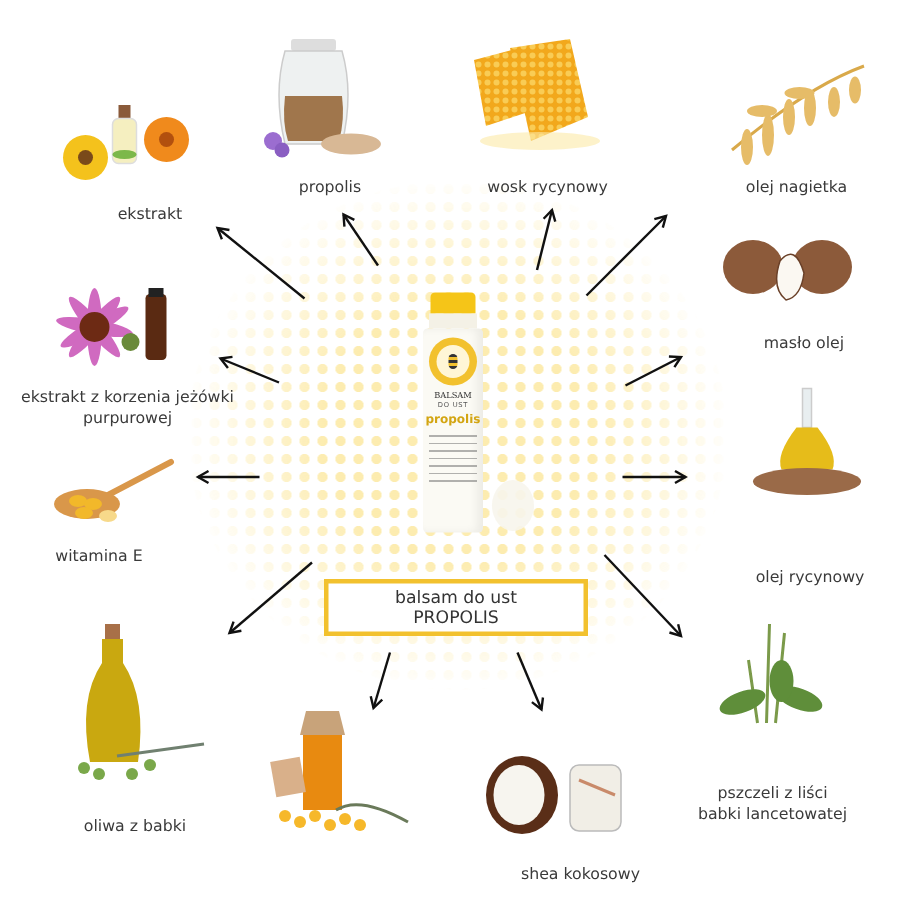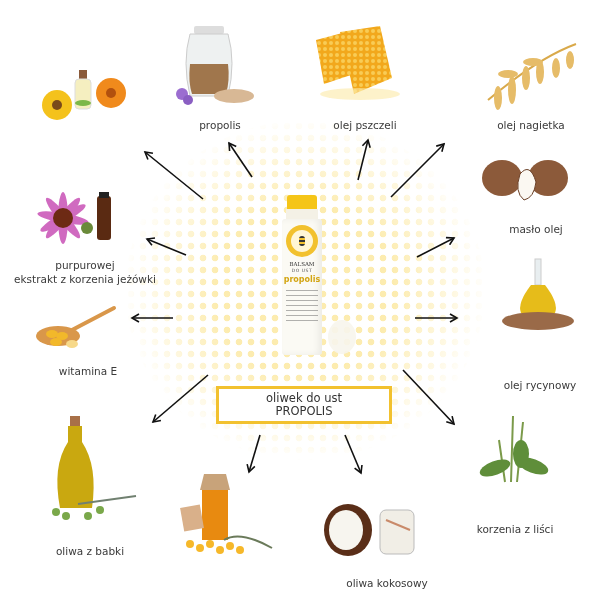--- a/index.html
+++ b/index.html
@@ -77,21 +77,21 @@
         </div>
     </div>
     <div class="txt1">BALSAM</div>
     <div class="txt2">DO UST</div>
     <div class="txt3">propolis</div>
     <div class="lines"></div>
   </div>
   <div class="balm-cap"></div>
 
   <div class="title-box">
-    <span>oliwek do ust</span>
+    <span>balsam do ust</span>
     <span>PROPOLIS</span>
   </div>
 
   <svg class="ing" style="left:35px;top:65px" width="100" height="60">
     <rect x="44" y="5" width="8" height="9" fill="#8a5a3a"></rect>
     <rect x="40" y="14" width="16" height="30" rx="4" fill="#f5efc0" stroke="#ddd"></rect>
     <g transform="translate(22,40)">
         <circle r="15" fill="#f4c21c"></circle>
         <circle r="5" fill="#7a4a1a"></circle>
       </g>
@@ -211,30 +211,32 @@
   </svg>
 
   <svg class="ing" style="left:322px;top:500px" width="100" height="60">
     <ellipse cx="26" cy="30" rx="24" ry="26" fill="#5a2e18"></ellipse>
     <ellipse cx="24" cy="30" rx="17" ry="20" fill="#f7f5ef"></ellipse>
     <rect x="58" y="10" width="34" height="44" rx="6" fill="#f1eee6" stroke="#bbb"></rect>
     <path d="M64 20 L88 30" stroke="#c98a6a" stroke-width="2"></path>
   </svg>
 
   <div class="label" style="left:40px;top:136px;width:120px">
+    <div>ekstrakt</div>
   </div>
   <div class="label" style="left:180px;top:118px;width:80px">propolis</div>
-  <div class="label" style="left:320px;top:118px;width:90px">olej pszczeli</div>
+  <div class="label" style="left:320px;top:118px;width:90px">wosk rycynowy</div>
   <div class="label" style="left:486px;top:118px;width:90px">olej nagietka</div>
   <div class="label" style="left:10px;top:258px;width:150px">
+    <div>ekstrakt z korzenia jeżówki</div>
     <div>purpurowej</div>
-    <div>ekstrakt z korzenia jeżówki</div>
   </div>
   <div class="label" style="left:496px;top:222px;width:80px">masło olej</div>
-  <div class="label" style="left:48px;top:364px;width:80px">witamina E</div>
+  <div class="label" style="left:26px;top:364px;width:80px">witamina E</div>
   <div class="label" style="left:495px;top:378px;width:90px">olej rycynowy</div>
   <div class="label" style="left:40px;top:544px;width:100px">oliwa z babki</div>
   <div class="label" style="left:460px;top:522px;width:110px">
-    <div>korzenia z liści</div>
-  </div>
-  <div class="label" style="left:342px;top:576px;width:90px">oliwa kokosowy</div>
+    <div>pszczeli z liści</div>
+    <div>babki lancetowatej</div>
+  </div>
+  <div class="label" style="left:342px;top:576px;width:90px">shea kokosowy</div>
 
 </div>
 
 </body></html>

